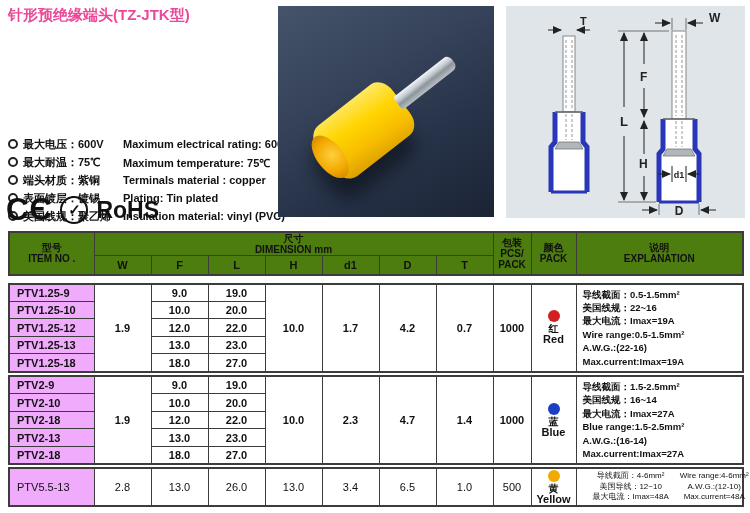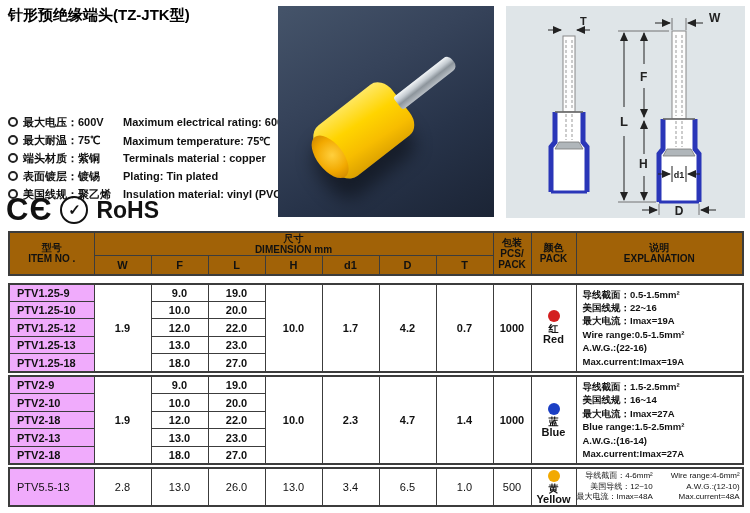--- a/index.html
+++ b/index.html
@@ -1,24 +1,24 @@
 <!DOCTYPE html>
 <html><head>
 <meta charset="utf-8">
 <style>
   html,body{margin:0;padding:0;background:#fff;}
   #page{position:relative;width:750px;height:513px;background:#ffffff;
         font-family:"Liberation Sans",sans-serif;color:#111;overflow:hidden;}
 
   
   #titles{position:absolute;left:8px;top:6px;}
-  #titles .t{font-size:15px;font-weight:bold;line-height:17px;color:#000000;}
-
-  
-  #specs{position:absolute;left:8px;top:113px;}
+  #titles .t{font-size:15px;font-weight:bold;line-height:17px;color:#ec4899;}
+
+  
+  #specs{position:absolute;left:8px;top:135px;}
   .specrow{display:flex;align-items:center;height:18px;}
   .bullet{width:6px;height:6px;border:2px solid #222;border-radius:50%;
           margin-right:5px;flex:0 0 auto;}
   .spec-zh{font-size:11px;font-weight:bold;width:100px;white-space:nowrap;}
   .spec-en{font-size:11px;font-weight:bold;white-space:nowrap;}
 
   
   #logos{position:absolute;left:6px;top:196px;display:flex;align-items:center;gap:8px;}
   .ce{font-size:31px;font-weight:bold;letter-spacing:1px;line-height:28px;}
   .certcircle{width:24px;height:24px;border:2.5px solid #111;border-radius:50%;
@@ -44,36 +44,36 @@
   
   #diagram{position:absolute;left:506px;top:6px;width:239px;height:212px;background:#dfe5e8;}
 
   
   #tables{position:absolute;left:8px;top:231px;width:734px;}
   table{border-collapse:collapse;table-layout:fixed;width:734px;}
   td{border:1px solid #3c3c3c;text-align:center;vertical-align:middle;padding:0;
      font-size:11px;color:#111;background:#fff;}
   .otable{border:2px solid #3c3c3c;}
   .hdr{margin-bottom:7px;}
-  .hdr td{background:#a16207;font-weight:bold;margin-top:36px;}
+  .hdr td{background:#4d7c0f;font-weight:bold;margin-top:36px;}
   .hdr .r1{height:21px;}
   .hdr .r2{height:19px;font-size:12px;}
   .h2l{font-size:10px;line-height:11px;}
   .h3l{font-size:10px;line-height:11px;}
   .grp{margin-bottom:2px;}
   .grp td{height:16px;font-weight:bold;}
   .item{background:#f0abfc;text-align:left;padding-left:7px;font-size:11px;}
   .colorcell{line-height:11px;}
   .dot{width:12px;height:12px;border-radius:50%;margin:0 auto 1px auto;}
   .czh{font-size:10px;font-weight:bold;}
   .cen{font-size:11px;font-weight:bold;}
   .expl{text-align:left;padding:3px 6px;font-weight:normal;}
   .expl div{font-size:9.5px;line-height:13.4px;white-space:nowrap;}
   .g3row td{height:34px;}
-  .expl2{display:flex;gap:18px;text-align:right;padding:2px 0;font-weight:normal;}
+  .expl2{display:flex;gap:11px;text-align:center;padding:2px 16px;font-weight:normal;}
   .expl2 .colL div,.expl2 .colR div{font-size:8px;line-height:10.5px;white-space:nowrap;}
 </style>
 </head>
 <body>
 
 <div id="page">
 
   <div id="titles">
     <div class="t">针形预绝缘端头(TZ-JTK型)</div>
   </div>

